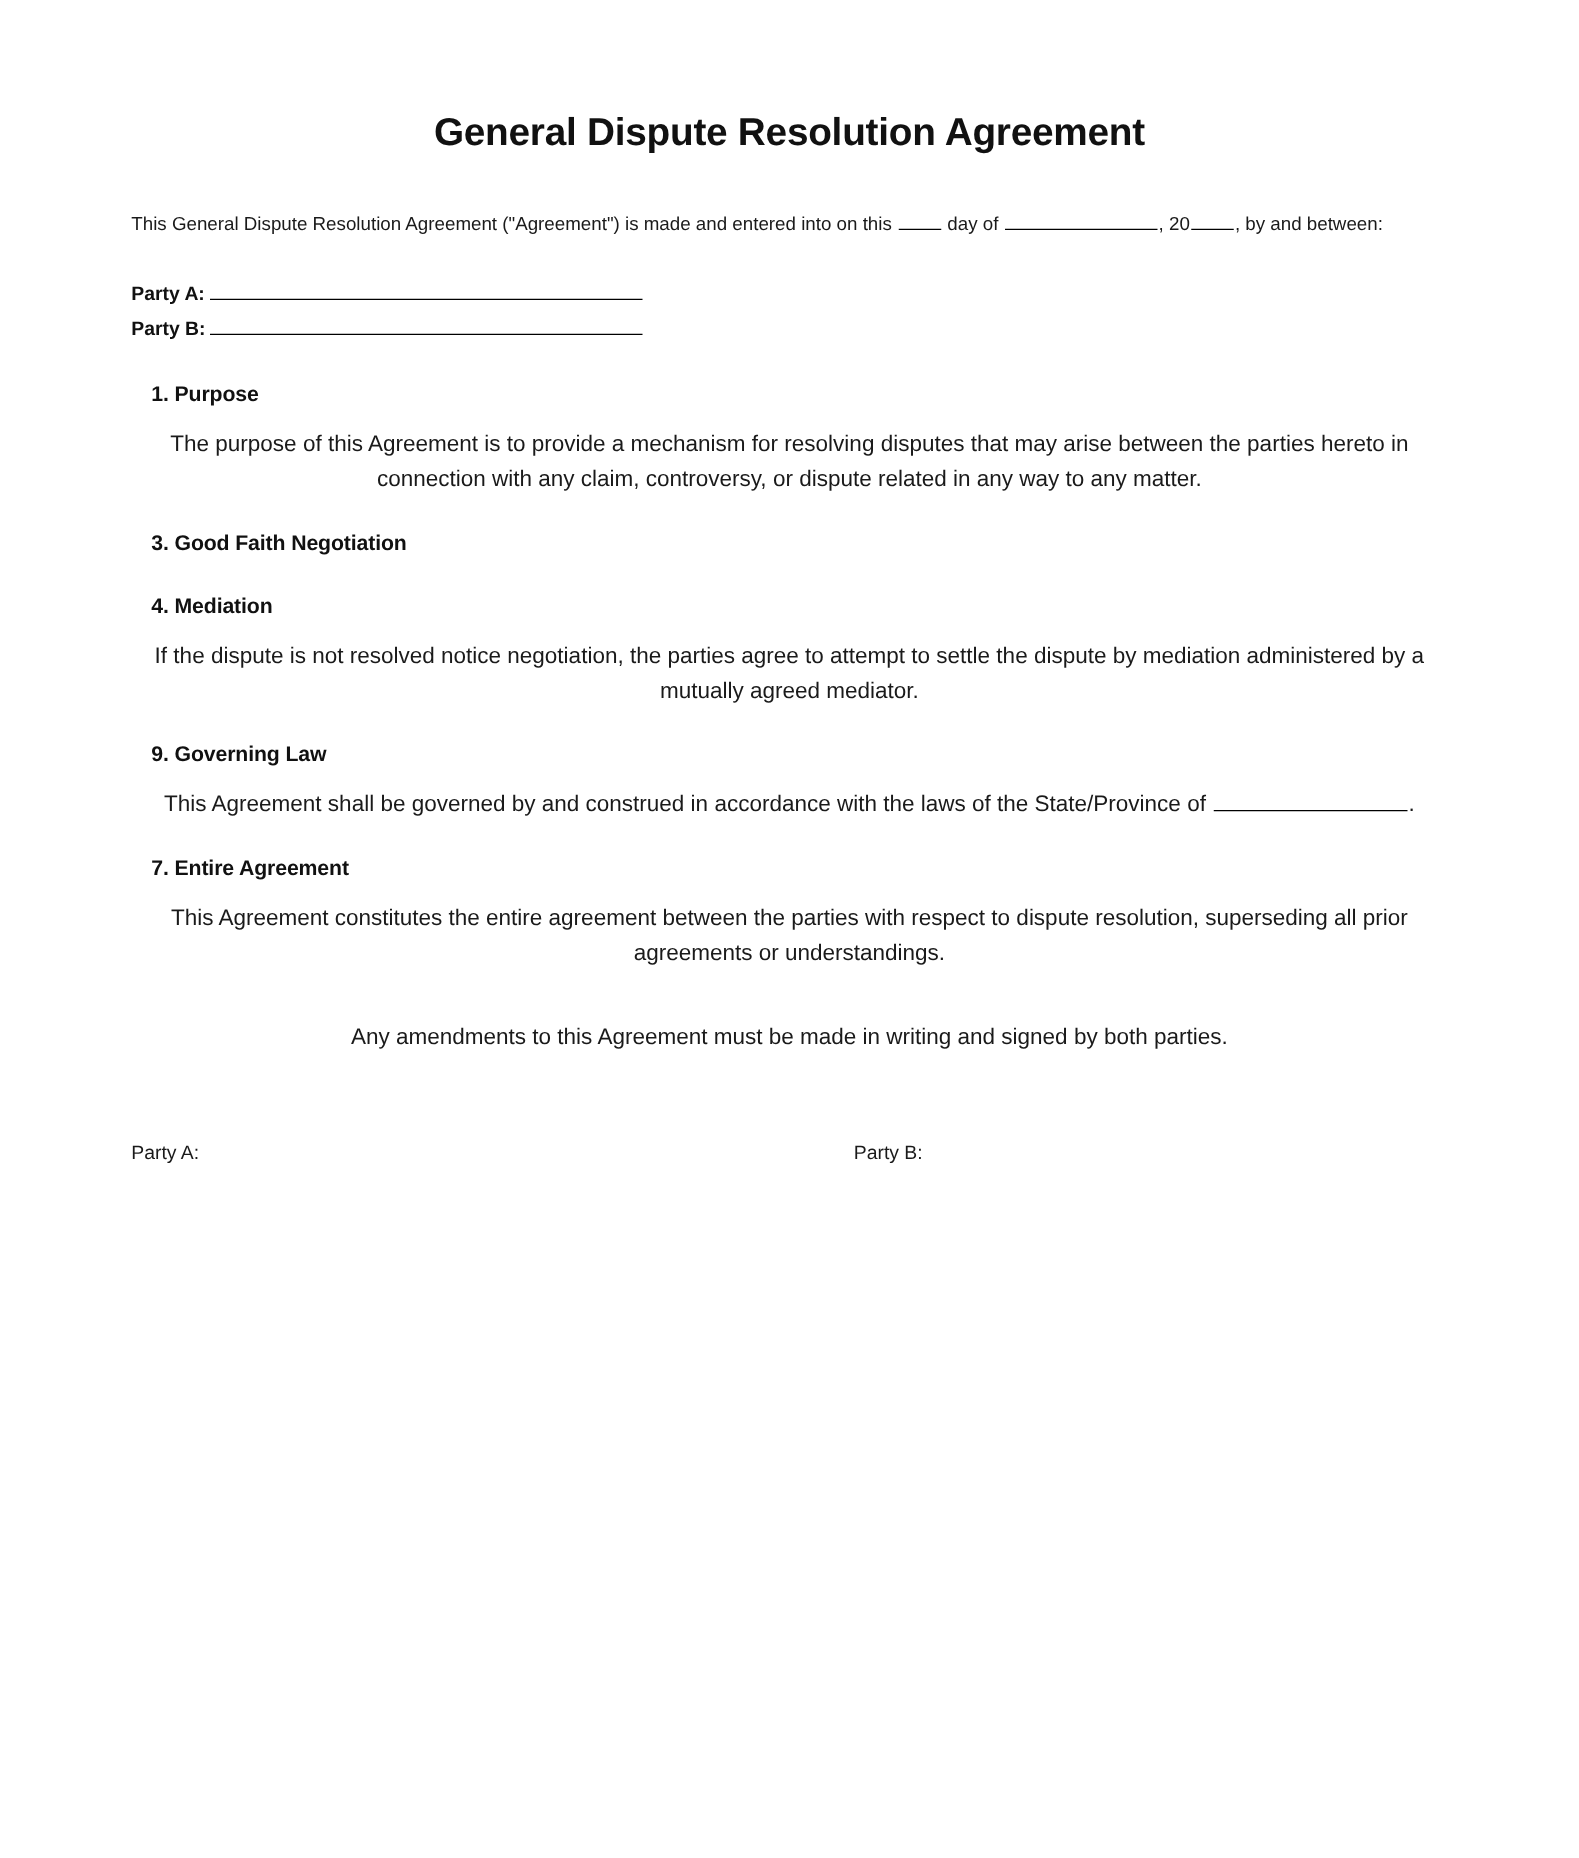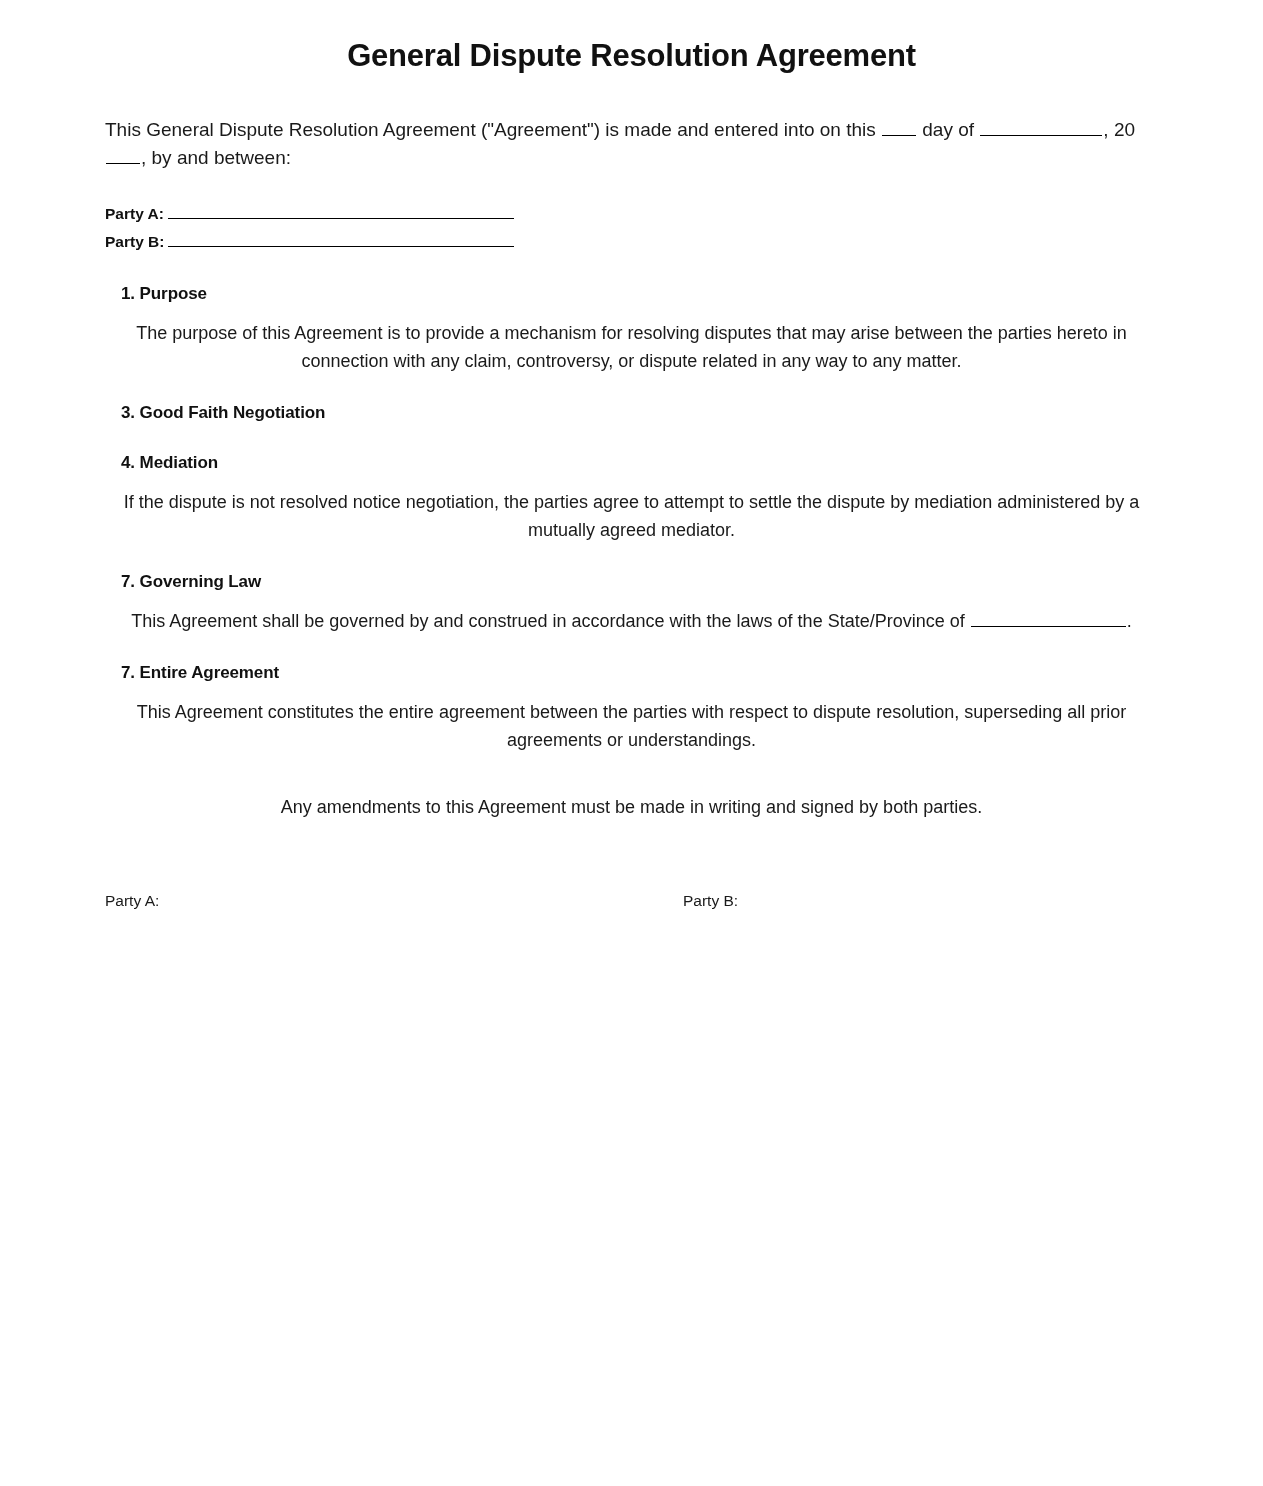--- a/index.html
+++ b/index.html
@@ -26,28 +26,28 @@
     top: 0;
     width: 1053px;
   }
 
   .doc-title {
     font-size: 31px;
     font-weight: bold;
     text-align: center;
     letter-spacing: -0.2px;
     margin: 0;
-    padding-top: 38px;
+    padding-top: 88px;
     padding-bottom: 0;
     line-height: 1.15;
     color: #111111;
   }
 
   .intro {
-    font-size: 19px;
+    font-size: 15px;
     line-height: 28px;
     margin: 0;
     padding-top: 42px;
     color: #1a1a1a;
   }
 
   .blank {
     display: inline-block;
     border-bottom: 1px solid #000;
     vertical-align: baseline;
@@ -143,21 +143,21 @@
       <h2 class="section-heading">3. Good Faith Negotiation</h2>
     </div>
 
     <div class="section">
       <h2 class="section-heading">4. Mediation</h2>
       <p class="section-body">If the dispute is not resolved notice negotiation, the parties agree to attempt to settle the dispute by mediation administered by a mutually agreed mediator.</p>
     </div>
 
 
     <div class="section">
-      <h2 class="section-heading">7. Governing Law</h2>
+      <h2 class="section-heading">9. Governing Law</h2>
       <p class="section-body">
         <span>This Agreement shall be governed by and construed in accordance with the laws of the State/Province of</span>
         <span class="blank blank-state"></span><span>.</span>
       </p>
     </div>
 
     <div class="section">
       <h2 class="section-heading">7. Entire Agreement</h2>
       <p class="section-body">This Agreement constitutes the entire agreement between the parties with respect to dispute resolution, superseding all prior agreements or understandings.</p>
     </div>

